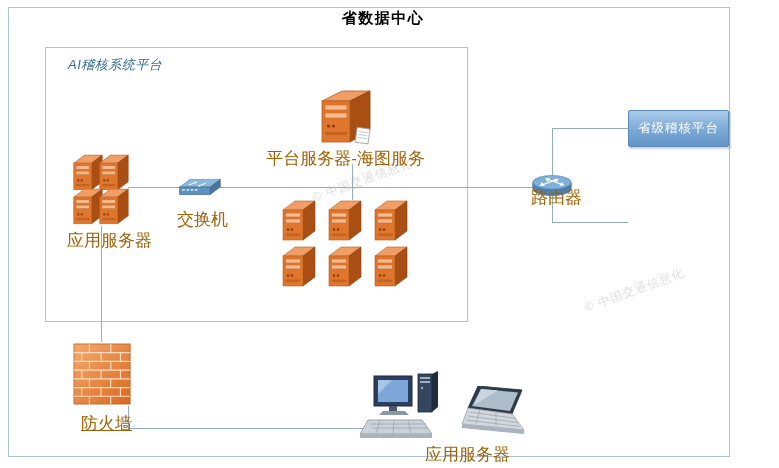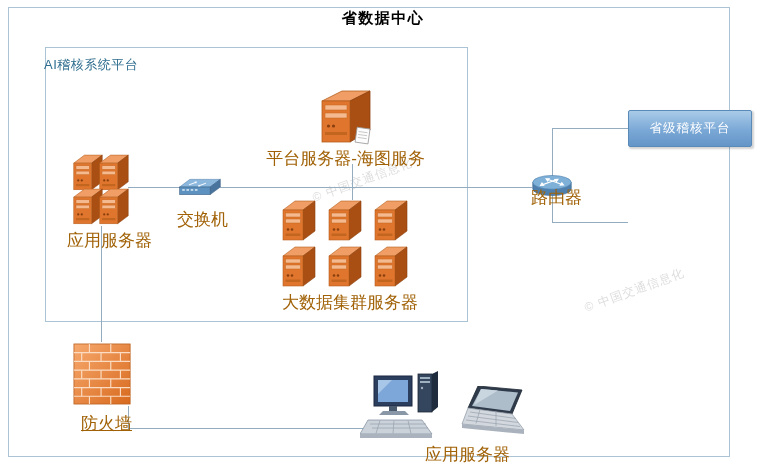--- a/index.html
+++ b/index.html
@@ -1,28 +1,28 @@
 <!DOCTYPE html>
 <html><head>
 <meta charset="utf-8">
 <style>
   * { margin:0; padding:0; box-sizing:border-box; }
   html,body { background:#ffffff; }
   body { width:779px; height:468px; position:relative; font-family:"Liberation Sans",sans-serif; overflow:hidden; }
   .canvas { position:absolute; left:0; top:0; width:779px; height:468px; background:#fff; }
   .frame { position:absolute; border:1px solid #aac4d5; background:transparent; }
   .title { position:absolute; left:8px; top:9px; width:750px; text-align:center; font-size:15px; font-weight:bold; color:#000000; letter-spacing:1.5px; }
-  .inner-label { position:absolute; left:44px; top:56px; font-size:13px; color:#2f6d8f; letter-spacing:0.5px; }
+  .inner-label { position:absolute; left:68px; top:56px; font-size:13px; color:#2f6d8f; letter-spacing:0.5px;font-style:italic; }
   .lbl { position:absolute; color:#a16207; font-size:17px; text-align:right; white-space:nowrap; }
   .edge { position:absolute; background:#93acc0; }
   .edge.h { height:1px; }
   .edge.v { width:1px; }
   .icon { position:absolute; }
   .icon svg { position:absolute; }
-  .bluebox { position:absolute; width:124px; height:37px; border:1px solid #5a8ab8; border-radius:2px;
+  .bluebox { position:absolute; width:101px; height:37px; border:1px solid #5a8ab8; border-radius:2px;
              background:linear-gradient(180deg,#a9cbe8 0%,#7aa8d6 55%,#6495c8 100%);
              color:#ffffff; font-size:12.5px; display:flex; align-items:center; justify-content:center;
              box-shadow:1.5px 1.5px 2px rgba(0,0,0,0.18); letter-spacing:1px; }
   .wm { position:absolute; color:#c6c6c6; opacity:0.6; font-size:12px; transform:rotate(-20deg); white-space:nowrap; letter-spacing:1px; }
 </style>
 </head>
 <body>
 
 <div class="canvas">
 
@@ -206,21 +206,20 @@
     <svg style="left:0;   top:46px;" width="38" height="44">
         <use href="#sym-server"></use>
       </svg>
     <svg style="left:46px;top:46px;" width="38" height="44">
         <use href="#sym-server"></use>
       </svg>
     <svg style="left:92px;top:46px;" width="38" height="44">
         <use href="#sym-server"></use>
       </svg>
   </div>
-  <div class="lbl" style="left:282px; top:291px; width:130px;">大数据集群服务器</div>
 
   <div class="icon" style="left:530px; top:173px; width:44px; height:26px;">
     <svg width="44" height="26">
         <use href="#sym-router"></use>
       </svg>
   </div>
   <div class="lbl" style="left:522px; top:186px; width:60px;">路由器</div>
 
   <div class="bluebox" style="left:628px; top:110px;">
     <span>省级稽核平台</span>

